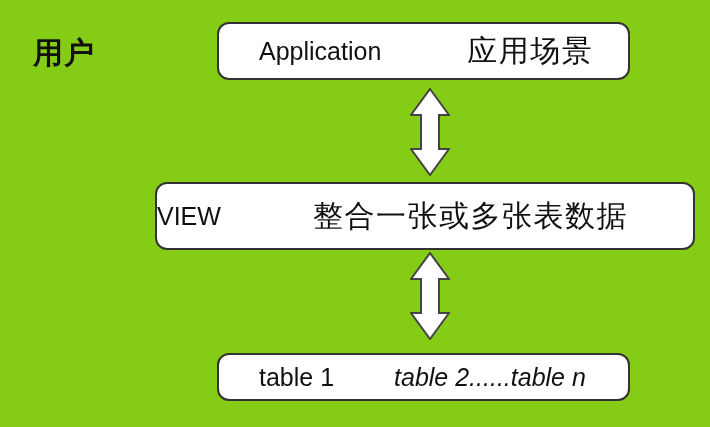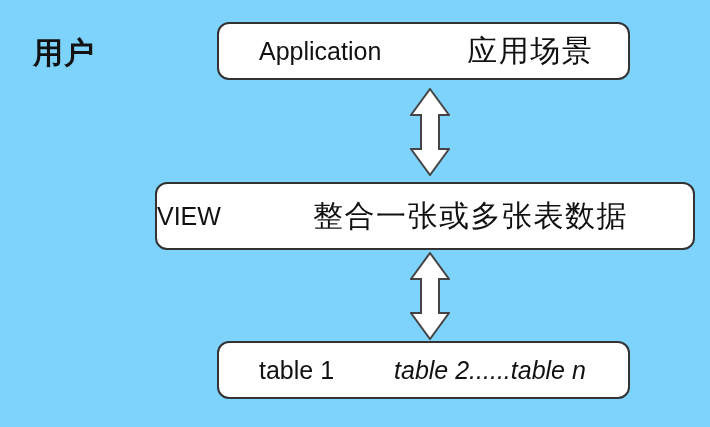--- a/index.html
+++ b/index.html
@@ -1,20 +1,20 @@
 <!DOCTYPE html>
 <html><head>
 <meta charset="utf-8">
 <style>
   html, body { margin: 0; padding: 0; background: #ffffff; }
   .canvas {
     position: relative;
     width: 710px;
     height: 427px;
-    background: #7dd3fc;
+    background: #84cc16;
     font-family: "Liberation Sans", sans-serif;
     color: #1a1a1a;
     overflow: hidden;
   }
   .side-label {
     position: absolute;
     font-size: 30px;
     font-weight: 600;
     line-height: 32px;
     letter-spacing: 1px;
@@ -29,21 +29,21 @@
     box-sizing: border-box;
     border: 2px solid #333333;
     border-radius: 12px;
     background: #ffffff;
     display: flex;
     align-items: center;
     white-space: nowrap;
   }
   .box-app   { left: 217px; top: 22px;  width: 413px; height: 58px; padding-left: 40px; }
   .box-view  { left: 155px; top: 182px; width: 540px; height: 68px; }
-  .box-table { left: 217px; top: 341px; width: 413px; height: 58px; padding-left: 40px; }
+  .box-table { left: 217px; top: 353px; width: 413px; height: 48px; padding-left: 40px; }
   .latin { font-size: 25px; color: #111111; }
   .cjk   { font-size: 30px; color: #111111; letter-spacing: 1.5px; }
   .gap-app   { margin-left: 86px; text-align: center; }
   .gap-view  { margin-left: 92px; }
   .gap-table { margin-left: 60px; font-size: 25px; letter-spacing: 0; font-style: italic; }
   .arrow {
     position: absolute;
     left: 410px;
     width: 40px;
     height: 88px;

